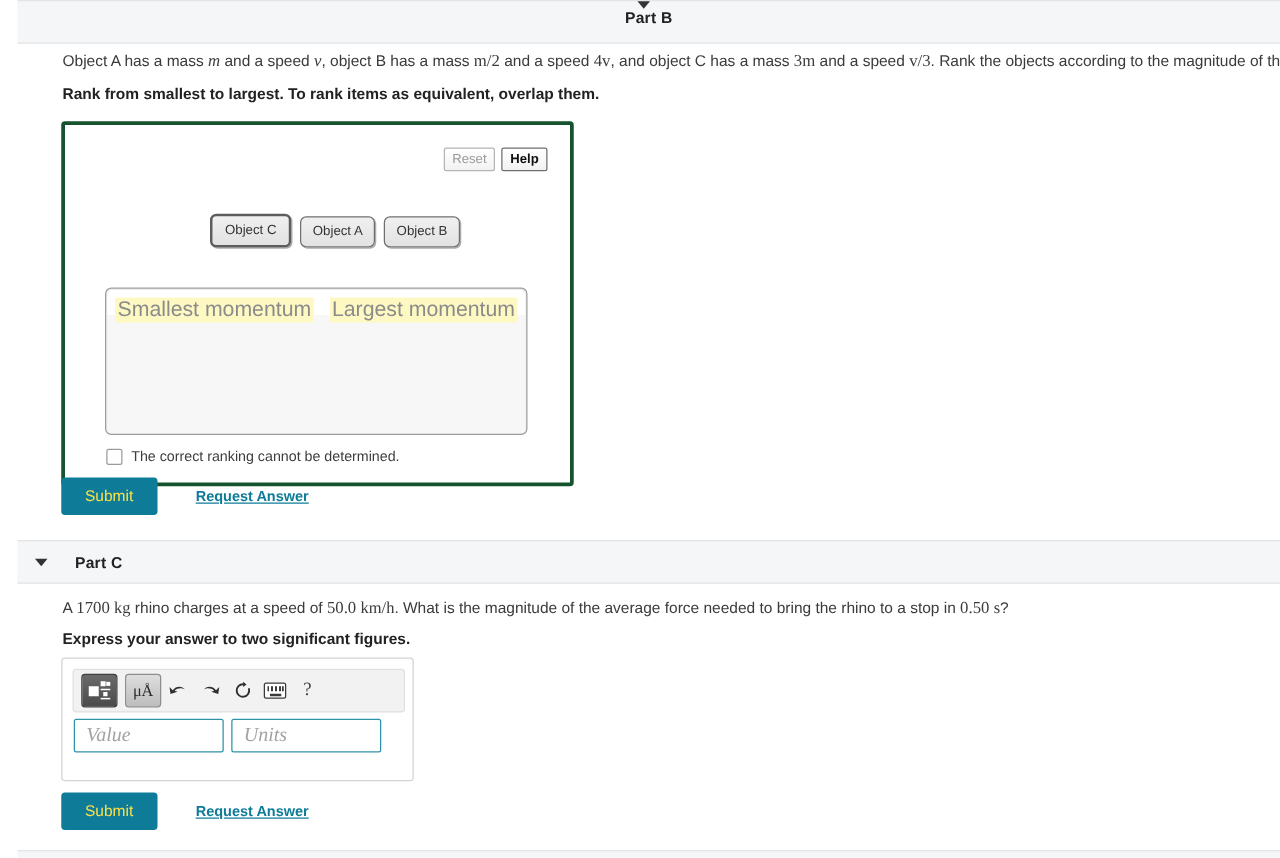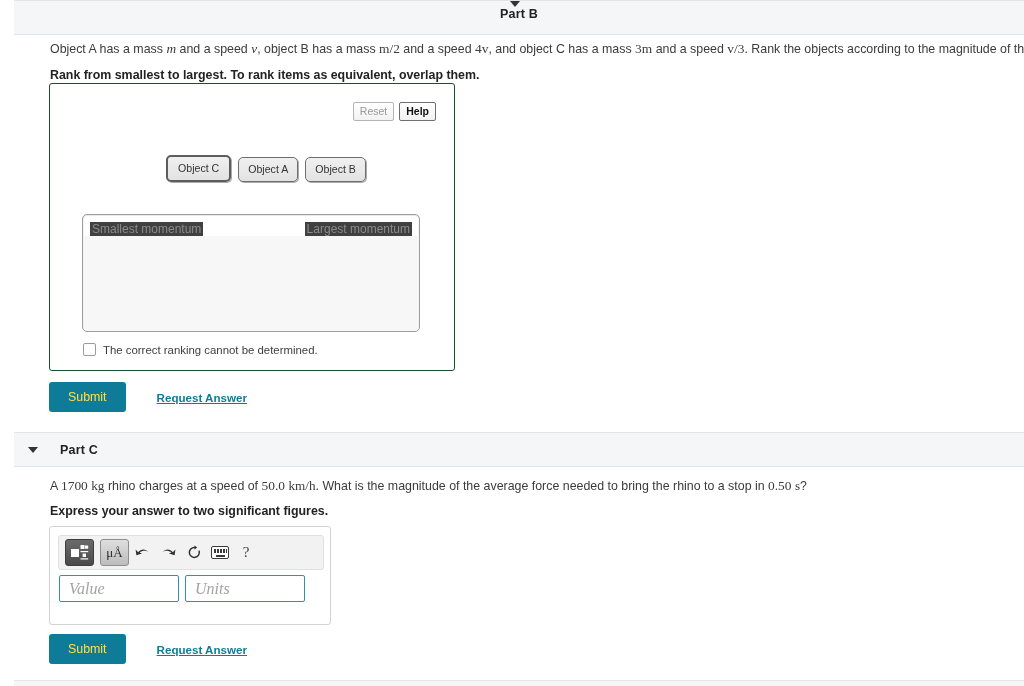--- a/index.html
+++ b/index.html
@@ -30,22 +30,22 @@
   .qtext .mathv{font-family:"Liberation Serif",serif;font-style:italic;font-size:13.4px;}
   .qtext .mathn{font-family:"Liberation Serif",serif;font-style:normal;font-size:13.4px;}
   .qtext .mathu{font-family:"Liberation Serif",serif;font-style:normal;font-size:13.2px;}
   .frac{display:inline-block;font-family:"Liberation Serif",serif;font-size:13.4px;}
   .instruction{
     position:absolute;left:50px;font-size:12.4px;font-weight:bold;color:#222;
   }
 
   
   .rank-box{
-    position:absolute;left:49px;top:83px;width:404px;height:286px;
-    border:1px solid #14532d;border-radius:3px;background:#fff;
+    position:absolute;left:49px;top:97px;width:404px;height:286px;
+    border:3px solid #14532d;border-radius:3px;background:#fff;
   }
   .rb-controls{position:absolute;right:18px;top:18px;display:flex;gap:5px;}
   .mini-btn{
     font-family:"Liberation Sans",sans-serif;font-size:10.5px;
     padding:2px 6px 3px 6px;border:1px solid #8a8a8a;border-radius:2px;
     background:linear-gradient(#ffffff,#f2f2f2);cursor:pointer;line-height:12px;
   }
   .mini-btn.dim{color:#9a9a9a;border-color:#b4b4b4;}
   .mini-btn.strong{color:#111;font-weight:bold;border-color:#6f6f6f;}
 
@@ -60,22 +60,22 @@
     border-width:2px;border-color:#5d5d5d;padding:5px 10px 6px 10px;margin-top:-1px;
   }
   .tile+.tile{margin-left:7px;}
 
   .dropzone{
     position:absolute;left:32px;top:130px;width:336px;height:116px;
     border:1px solid #9d9d9d;border-radius:5px;background:#f7f7f7;
     box-shadow:inset 0 1px 2px rgba(0,0,0,.07);
   }
   .dz-label{
-    position:absolute;top:7px;font-size:12px;color:#8b8b8b;
-    font-family:"Liberation Sans",sans-serif;background:#404040;padding:0 2px;
+    position:absolute;top:7px;font-size:17px;color:#8b8b8b;
+    font-family:"Liberation Sans",sans-serif;background:#fef9c3;padding:0 2px;
   }
   .dz-label.left{left:7px;}
   .dz-label.right{right:7px;}
   .dz-strip{
     position:absolute;left:1px;right:1px;top:1px;height:20px;background:#fff;
     border-radius:4px 4px 0 0;
   }
 
   .cannot-row{
     position:absolute;left:33px;top:259px;display:flex;align-items:center;gap:7px;text-align:center;

